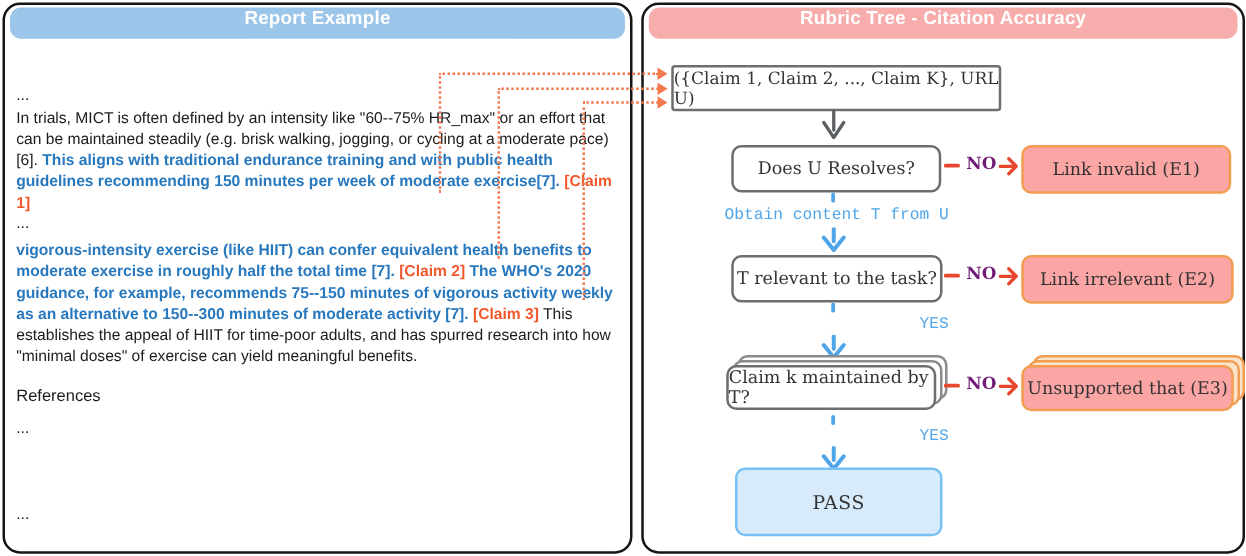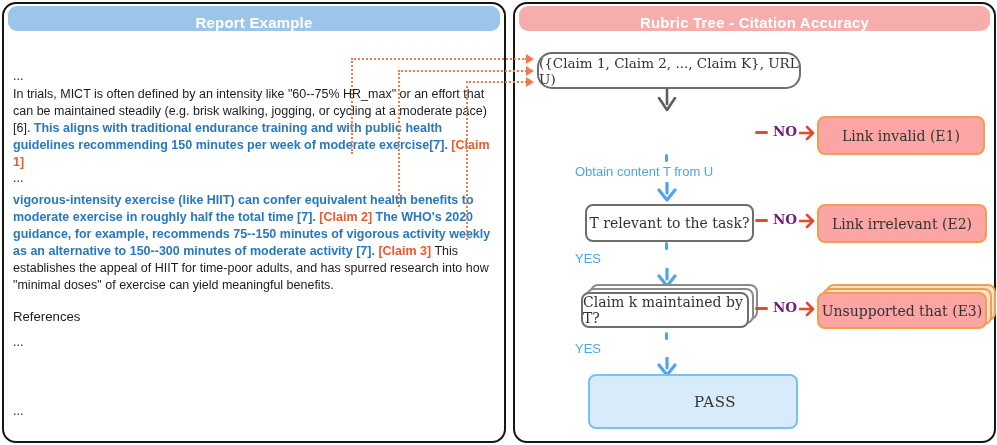--- a/index.html
+++ b/index.html
@@ -5,21 +5,21 @@
   html,body{margin:0;padding:0;background:#ffffff;}
   .stage{position:relative;width:997px;height:445px;background:#fff;overflow:hidden;
          font-family:"Liberation Sans",sans-serif;}
 
   
   .panel{position:absolute;top:2px;height:437px;background:#fff;border:2.5px solid #151515;
          border-radius:14px;z-index:1;}
   .panel-left{left:2px;width:500px;}
   .panel-right{left:513px;width:479px;}
   .panel-header{position:absolute;top:2px;left:4px;right:4px;height:25px;border-radius:9px;
-        display:flex;align-items:flex-end;justify-content:center;color:#fff;font-weight:bold;
+        display:flex;align-items:flex-start;justify-content:center;color:#fff;font-weight:bold;
         font-size:15px;letter-spacing:.2px;}
   .hdr-blue{background:#9CC6E9;}
   .hdr-pink{background:#F8ADAD;}
 
   
   .doc{position:absolute;color:#1c1c1c;}
   .doc-title{left:9px;top:33px;font-weight:bold;font-size:13.4px;white-space:nowrap;}
   .doc-body{font-size:12.5px;line-height:17px;width:489px;left:9px;}
   .seg-black{color:#1c1c1c;}
   .seg-blue{color:#2878BE;font-weight:bold;}
@@ -29,36 +29,36 @@
   
   .dot-h{position:absolute;border-top:2px dotted #F4794F;z-index:30;}
   .dot-v{position:absolute;border-left:2px dotted #F4794F;z-index:30;}
   .dot-head{position:absolute;width:0;height:0;border-top:5px solid transparent;
         border-bottom:5px solid transparent;border-left:8px solid #F4794F;z-index:31;}
 
   
   .fc{position:absolute;font-family:"DejaVu Serif","Liberation Serif",serif;color:#333;}
   .qnode{border:2px solid #6e6e6e;border-radius:8px;background:#fff;display:flex;
         align-items:center;justify-content:center;font-size:14px;}
-  .inode{border:2px solid #6e6e6e;border-radius:15px;background:#fff;display:flex;
+  .inode{border:2px solid #6e6e6e;border-radius:3px;background:#fff;display:flex;
         align-items:center;justify-content:center;font-size:13.5px;}
   .enode{border:2px solid #F29D52;border-radius:8px;background:#fca5a5;display:flex;
         align-items:center;justify-content:center;font-size:14px;}
   .pnode{border:2.5px solid #77C2F2;border-radius:8px;background:#D8EBFA;display:flex;
         align-items:center;justify-content:center;font-size:15px;letter-spacing:.5px;}
   .stack{position:absolute;}
   .stack .layer{position:absolute;border-radius:8px;background:#fff;}
   .stack .l-gray{border:2px solid #8a8a8a;}
   .stack .l-orange{border:2px solid #F29D52;background:#FBE3C9;}
   .no-dash{position:absolute;width:13px;height:3px;background:#E6472E;border-radius:2px;}
   .no-word{position:absolute;color:#701a75;font-weight:bold;font-size:13.5px;
         font-family:"DejaVu Serif","Liberation Serif",serif;}
   .blue-dash{position:absolute;width:3px;height:8px;background:#4FA5E8;border-radius:2px;}
-  .edge-label{position:absolute;color:#4FA5E8;font-size:13px;text-align:left;
-        font-family:Liberation Sans, sans-serif;font-weight:500;}
+  .edge-label{position:absolute;color:#4FA5E8;font-size:13px;text-align:right;
+        font-family:Liberation Mono, monospace;font-weight:500;}
   .arrow-svg{position:absolute;}
 </style>
 </head>
 <body>
 
 <div class="stage">
 
   <div class="panel panel-left">
     <div class="panel-header hdr-blue">
       <span>Report Example</span>
@@ -97,20 +97,21 @@
     <div class="panel-header hdr-pink">
       <span>Rubric Tree - Citation Accuracy</span>
     </div>
 
     <div class="fc inode" style="left:22px;top:48px;width:260px;height:33px;">({Claim 1, Claim 2, ..., Claim K}, URL U)</div>
 
     <svg class="arrow-svg" style="left:141px;top:84px;" width="22" height="26" viewBox="0 0 22 26">
       <path d="M11 1 L11 16 M3 10 L11 22 L19 10" fill="none" stroke="#5B5F63" stroke-width="2.6" stroke-linecap="round" stroke-linejoin="round"></path>
     </svg>
 
+    <div class="fc qnode" style="left:70px;top:112px;width:164px;height:34px;">Does U Resolves?</div>
     <div class="no-dash" style="left:240px;top:127px;"></div>
     <div class="no-word" style="left:258px;top:119px;">NO</div>
     <svg class="arrow-svg" style="left:284px;top:121px;" width="18" height="16" viewBox="0 0 18 16">
       <path d="M1 8 L13 8 M8 2 L14 8 L8 14" fill="none" stroke="#E6472E" stroke-width="2.6" stroke-linecap="round" stroke-linejoin="round"></path>
     </svg>
     <div class="fc enode" style="left:302px;top:112px;width:164px;height:35px;">Link invalid (E1)</div>
 
     <div class="blue-dash" style="left:150px;top:150px;"></div>
     <div class="edge-label" style="left:60px;top:160px;width:184px;">Obtain content T from U</div>
     <svg class="arrow-svg" style="left:141px;top:178px;" width="22" height="22" viewBox="0 0 22 22">
@@ -146,16 +147,16 @@
       <div class="layer l-orange" style="left:4.5px;top:4px;width:166px;height:33px;"></div>
       <div class="fc enode" style="position:absolute;left:0;top:8px;width:166px;height:33px;">Unsupported that (E3)</div>
     </div>
 
     <div class="blue-dash" style="left:150px;top:328px;"></div>
     <div class="edge-label" style="left:60px;top:337px;width:184px;">YES</div>
     <svg class="arrow-svg" style="left:141px;top:353px;" width="22" height="22" viewBox="0 0 22 22">
       <path d="M11 1 L11 11 M3 8 L11 18 L19 8" fill="none" stroke="#4FA5E8" stroke-width="3.2" stroke-linecap="round" stroke-linejoin="round"></path>
     </svg>
 
-    <div class="fc pnode" style="left:73px;top:370px;width:162px;height:51px;padding-left:44px;">PASS</div>
+    <div class="fc pnode" style="left:73px;top:370px;width:162px;height:51px;">PASS</div>
   </div>
 
 </div>
 
 </body></html>

